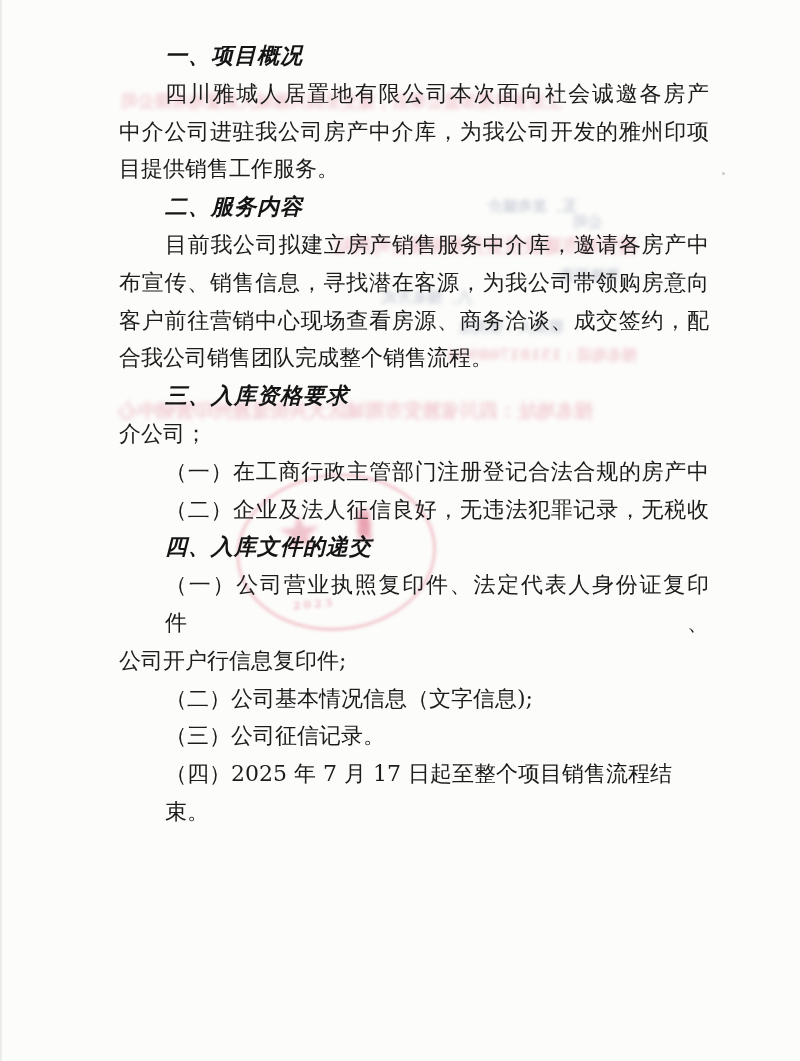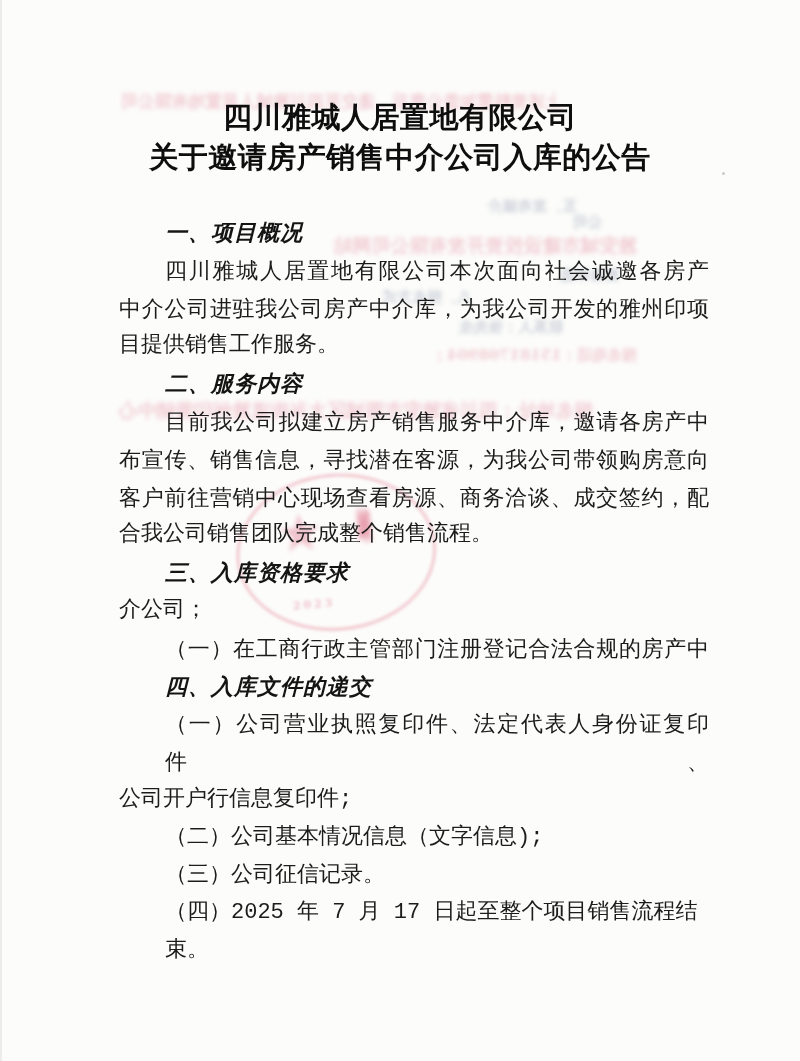--- a/index.html
+++ b/index.html
@@ -37,21 +37,21 @@
   }
   .sec-heading{
     font-weight:700;
     font-family:"DejaVu Sans", sans-serif;
     letter-spacing:1px;
     padding-left:46px;
     color:#141414;
     font-style:italic;
   }
   .line{white-space:nowrap;}
-  .line.wrap{white-space:normal;font-family:Liberation Mono, monospace;}
+  .line.wrap{white-space:normal;}
   .line.just{text-align:justify;text-align-last:justify;white-space:normal;}
   .line.indent{padding-left:46px;}
   
   .artifact{
     position:absolute;z-index:1;
     transform:scaleX(-1);
     filter:blur(2px);
     opacity:.5;
     font-weight:700;
     white-space:nowrap;
@@ -117,24 +117,20 @@
       <div class="artifact" style="left: 118px; top: 398px; font-size: 19px; color: rgb(231, 159, 174);">报名地址：四川省雅安市雨城区大兴街道雅州印营销中心</div>
     </div>
 
   <div class="seal">
     <span class="seal-ring"></span>
     <span class="seal-star">★</span>
     <span class="seal-vtext">雅城人居置地</span>
     <span class="seal-date">2023</span>
   </div>
 
-  <div class="title">
-    <div class="title-line">四川雅城人居置地有限公司</div>
-    <div class="title-line">关于邀请房产销售中介公司入库的公告</div>
-  </div>
 
   <div id="content" class="content">
       <div class="sec-heading">一、项目概况</div>
       <div class="paragraph">
         <div class="line just indent">四川雅城人居置地有限公司本次面向社会诚邀各房产</div>
         <div class="line just">中介公司进驻我公司房产中介库，为我公司开发的雅州印项</div>
         <div class="line wrap">目提供销售工作服务。</div>
       </div>
       <div class="sec-heading">二、服务内容</div>
       <div class="paragraph">
@@ -142,20 +138,21 @@
         <div class="line just">布宣传、销售信息，寻找潜在客源，为我公司带领购房意向</div>
         <div class="line just">客户前往营销中心现场查看房源、商务洽谈、成交签约，配</div>
         <div class="line wrap">合我公司销售团队完成整个销售流程。</div>
       </div>
       <div class="sec-heading">三、入库资格要求</div>
       <div class="paragraph">
         <div class="line wrap">介公司；</div>
         <div class="line just indent">（一）在工商行政主管部门注册登记合法合规的房产中</div>
       </div>
       <div class="paragraph">
+        <div class="line just indent">（二）企业及法人征信良好，无违法犯罪记录，无税收</div>
       </div>
       <div class="sec-heading">四、入库文件的递交</div>
       <div class="paragraph">
         <div class="line just indent">（一）公司营业执照复印件、法定代表人身份证复印件、</div>
         <div class="line wrap">公司开户行信息复印件;</div>
       </div>
       <div class="paragraph">
         <div class="line wrap indent">（二）公司基本情况信息（文字信息);</div>
       </div>
       <div class="paragraph">

